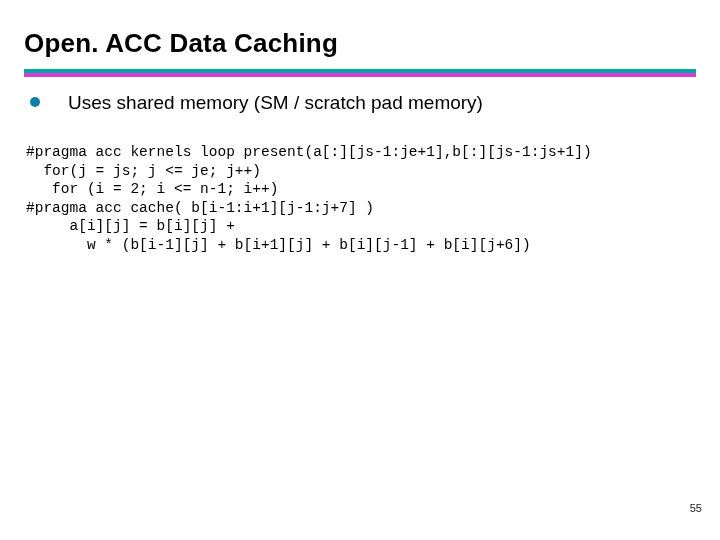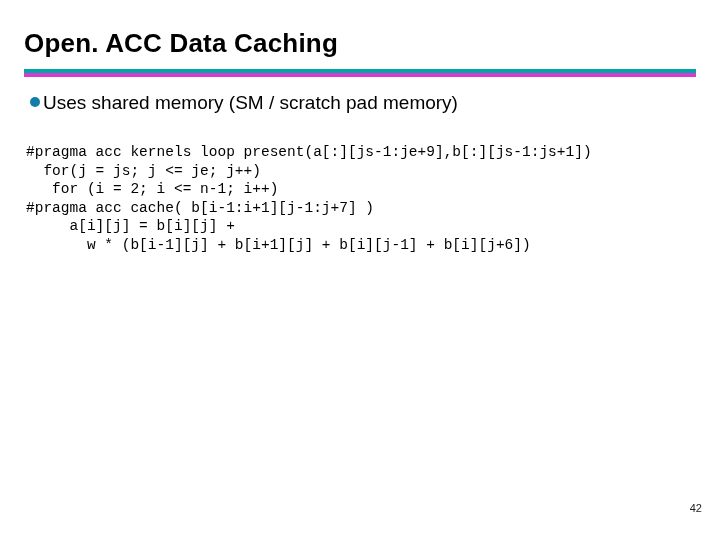--- a/index.html
+++ b/index.html
@@ -39,21 +39,21 @@
   }
   .rule .bar-bottom {
     position: absolute;
     left: 0; right: 0; top: 4px;
     height: 4px;
     background: #d63ccf; 
   }
   .bullet-row {
     display: flex;
     align-items: flex-start;
-    gap: 3px;
+    gap: 28px;
     margin: 6px 0 10px 6px;
   }
   .bullet-dot {
     width: 10px;
     height: 10px;
     border-radius: 50%;
     background: #0f7ea8;
     margin-top: 6px;
     flex: 0 0 auto;
   }
@@ -88,23 +88,23 @@
     <div class="bar-top"></div>
     <div class="bar-bottom"></div>
   </div>
 
   <div class="bullet-row">
     <span class="bullet-dot"></span>
     <span class="bullet-text">Uses shared memory (SM / scratch pad memory)</span>
   </div>
 
   <div class="code">
-<span>#pragma acc kernels loop present(a[:][js-1:je+9],b[:][js-1:js+1])</span>
+<span>#pragma acc kernels loop present(a[:][js-1:je+1],b[:][js-1:js+1])</span>
 <span>  for(j = js; j &lt;= je; j++)</span>
 <span>   for (i = 2; i &lt;= n-1; i++)</span>
 <span>#pragma acc cache( b[i-1:i+1][j-1:j+7] )</span>
 <span>     a[i][j] = b[i][j] +</span>
 <span>       w * (b[i-1][j] + b[i+1][j] + b[i][j-1] + b[i][j+6])</span>
   </div>
 
-  <div class="page-num">42</div>
+  <div class="page-num">55</div>
 
 </div>
 
 </body></html>

